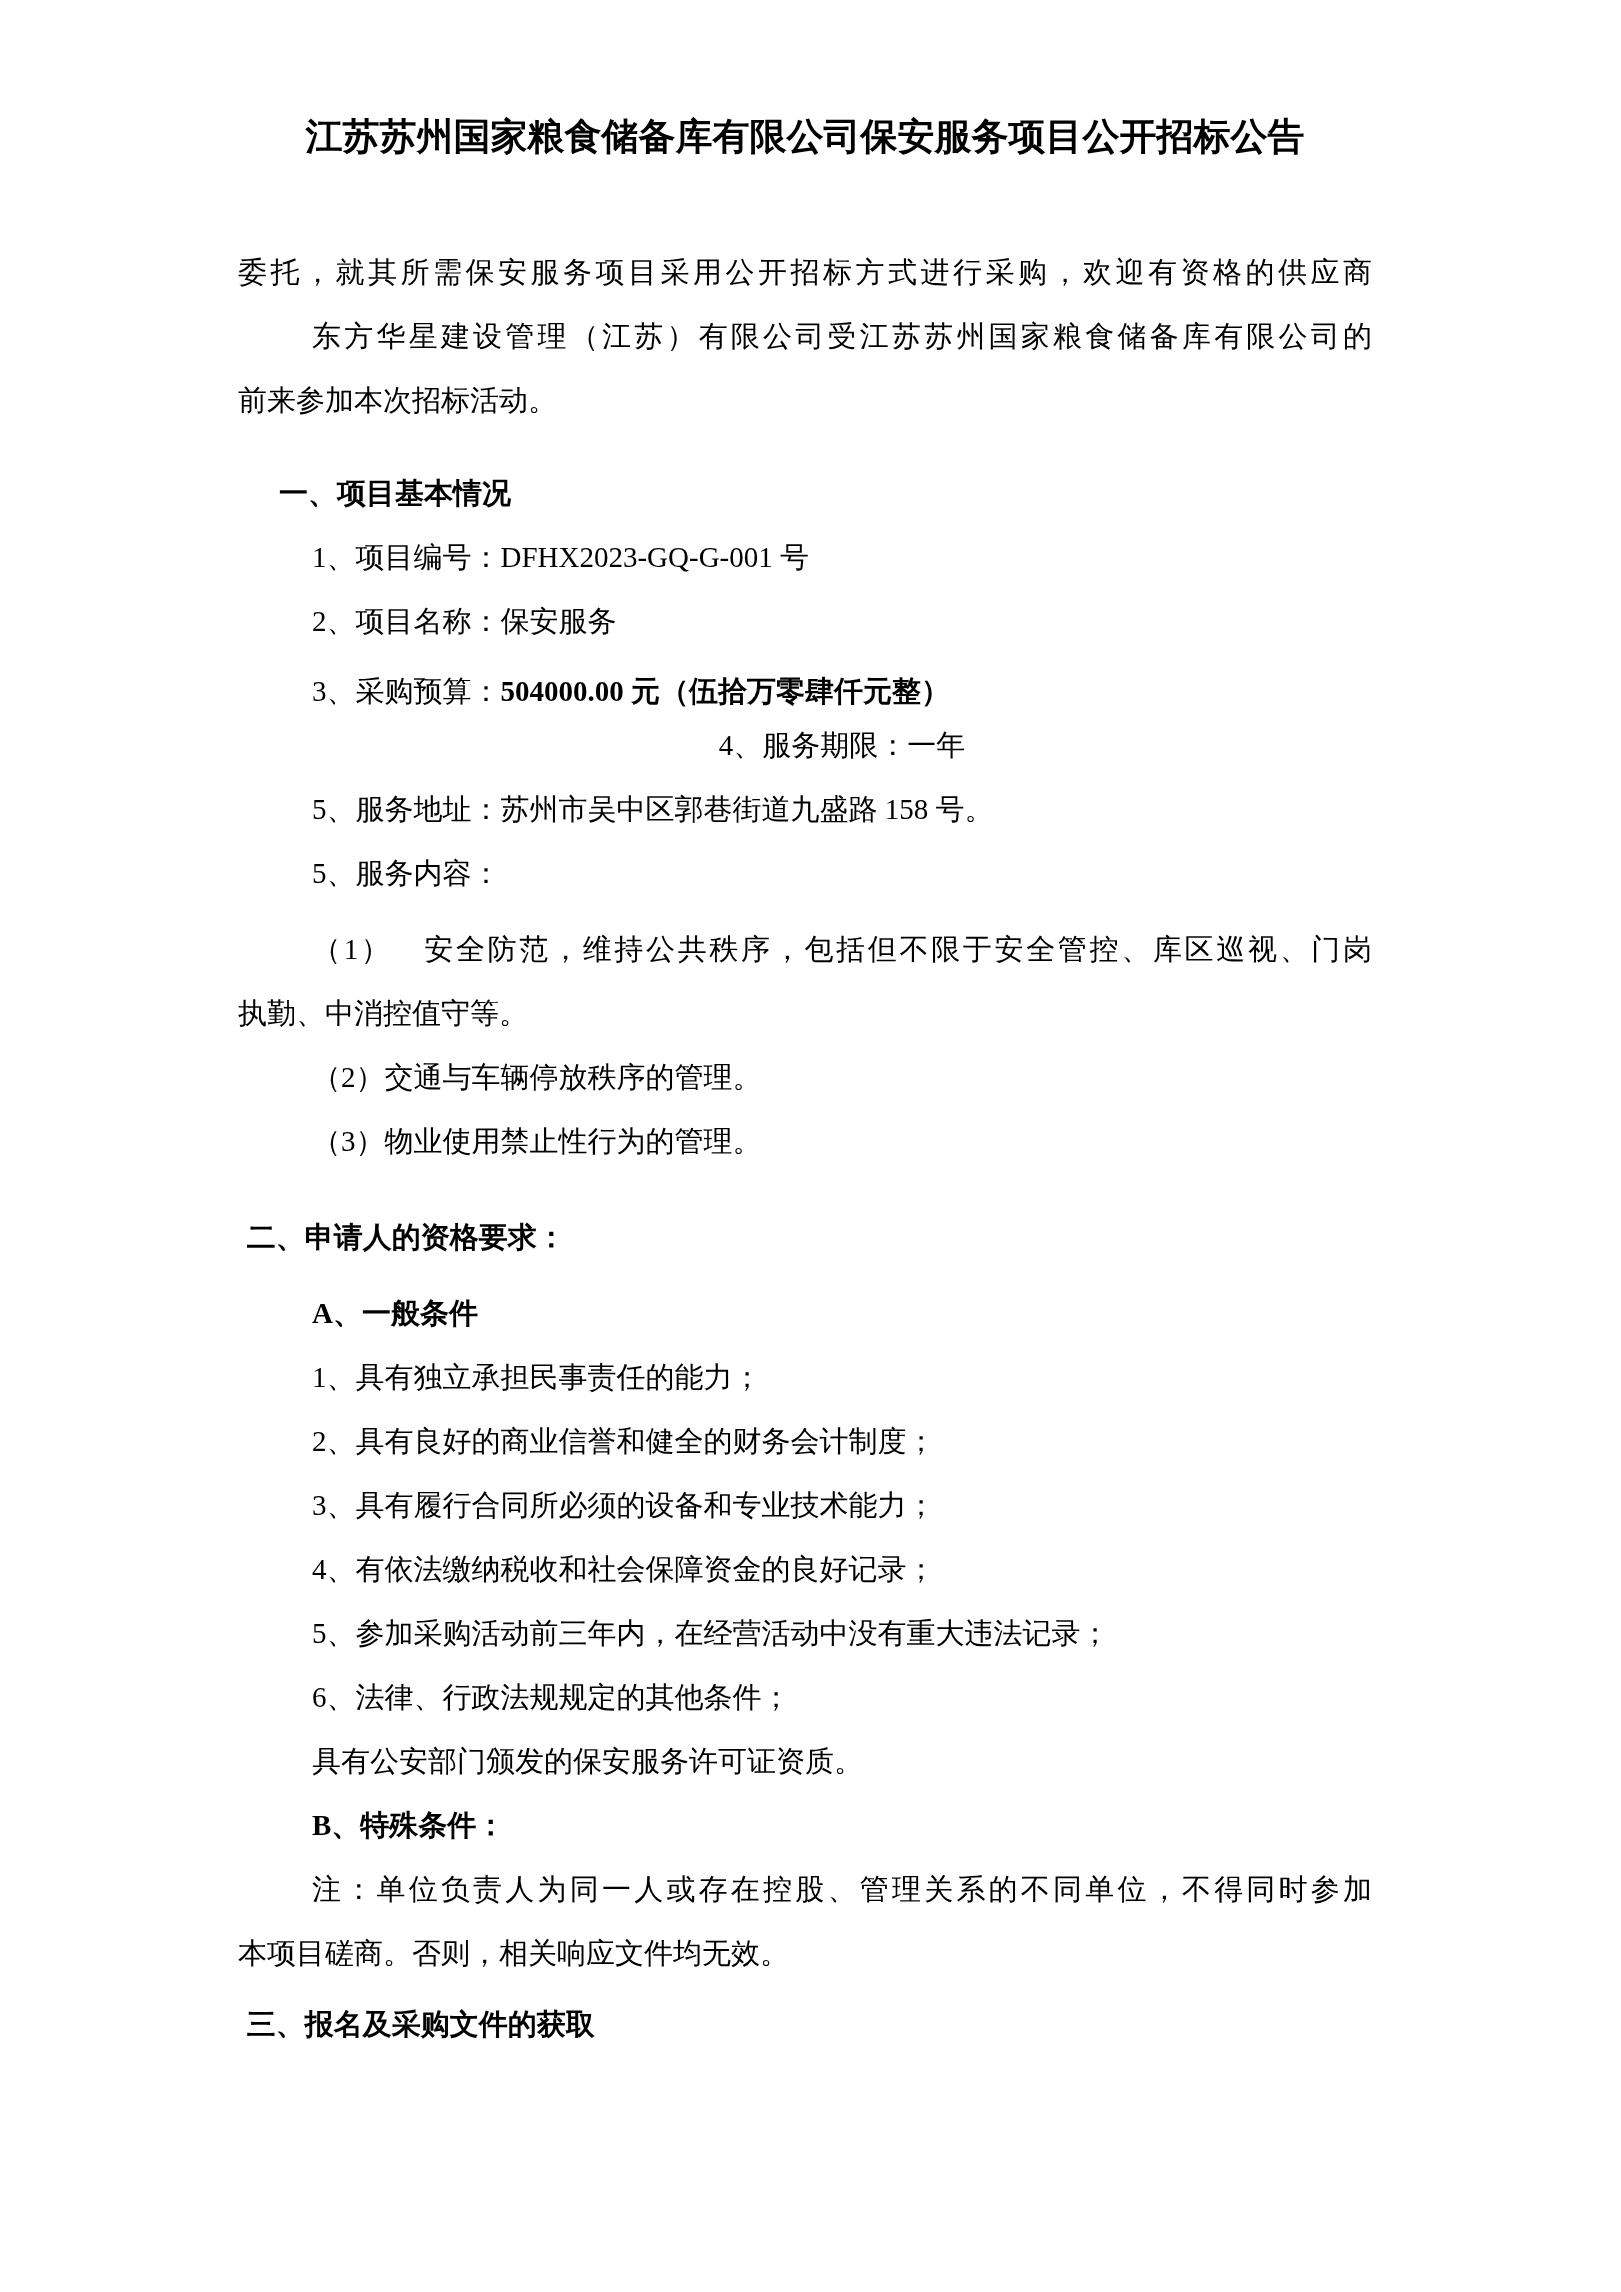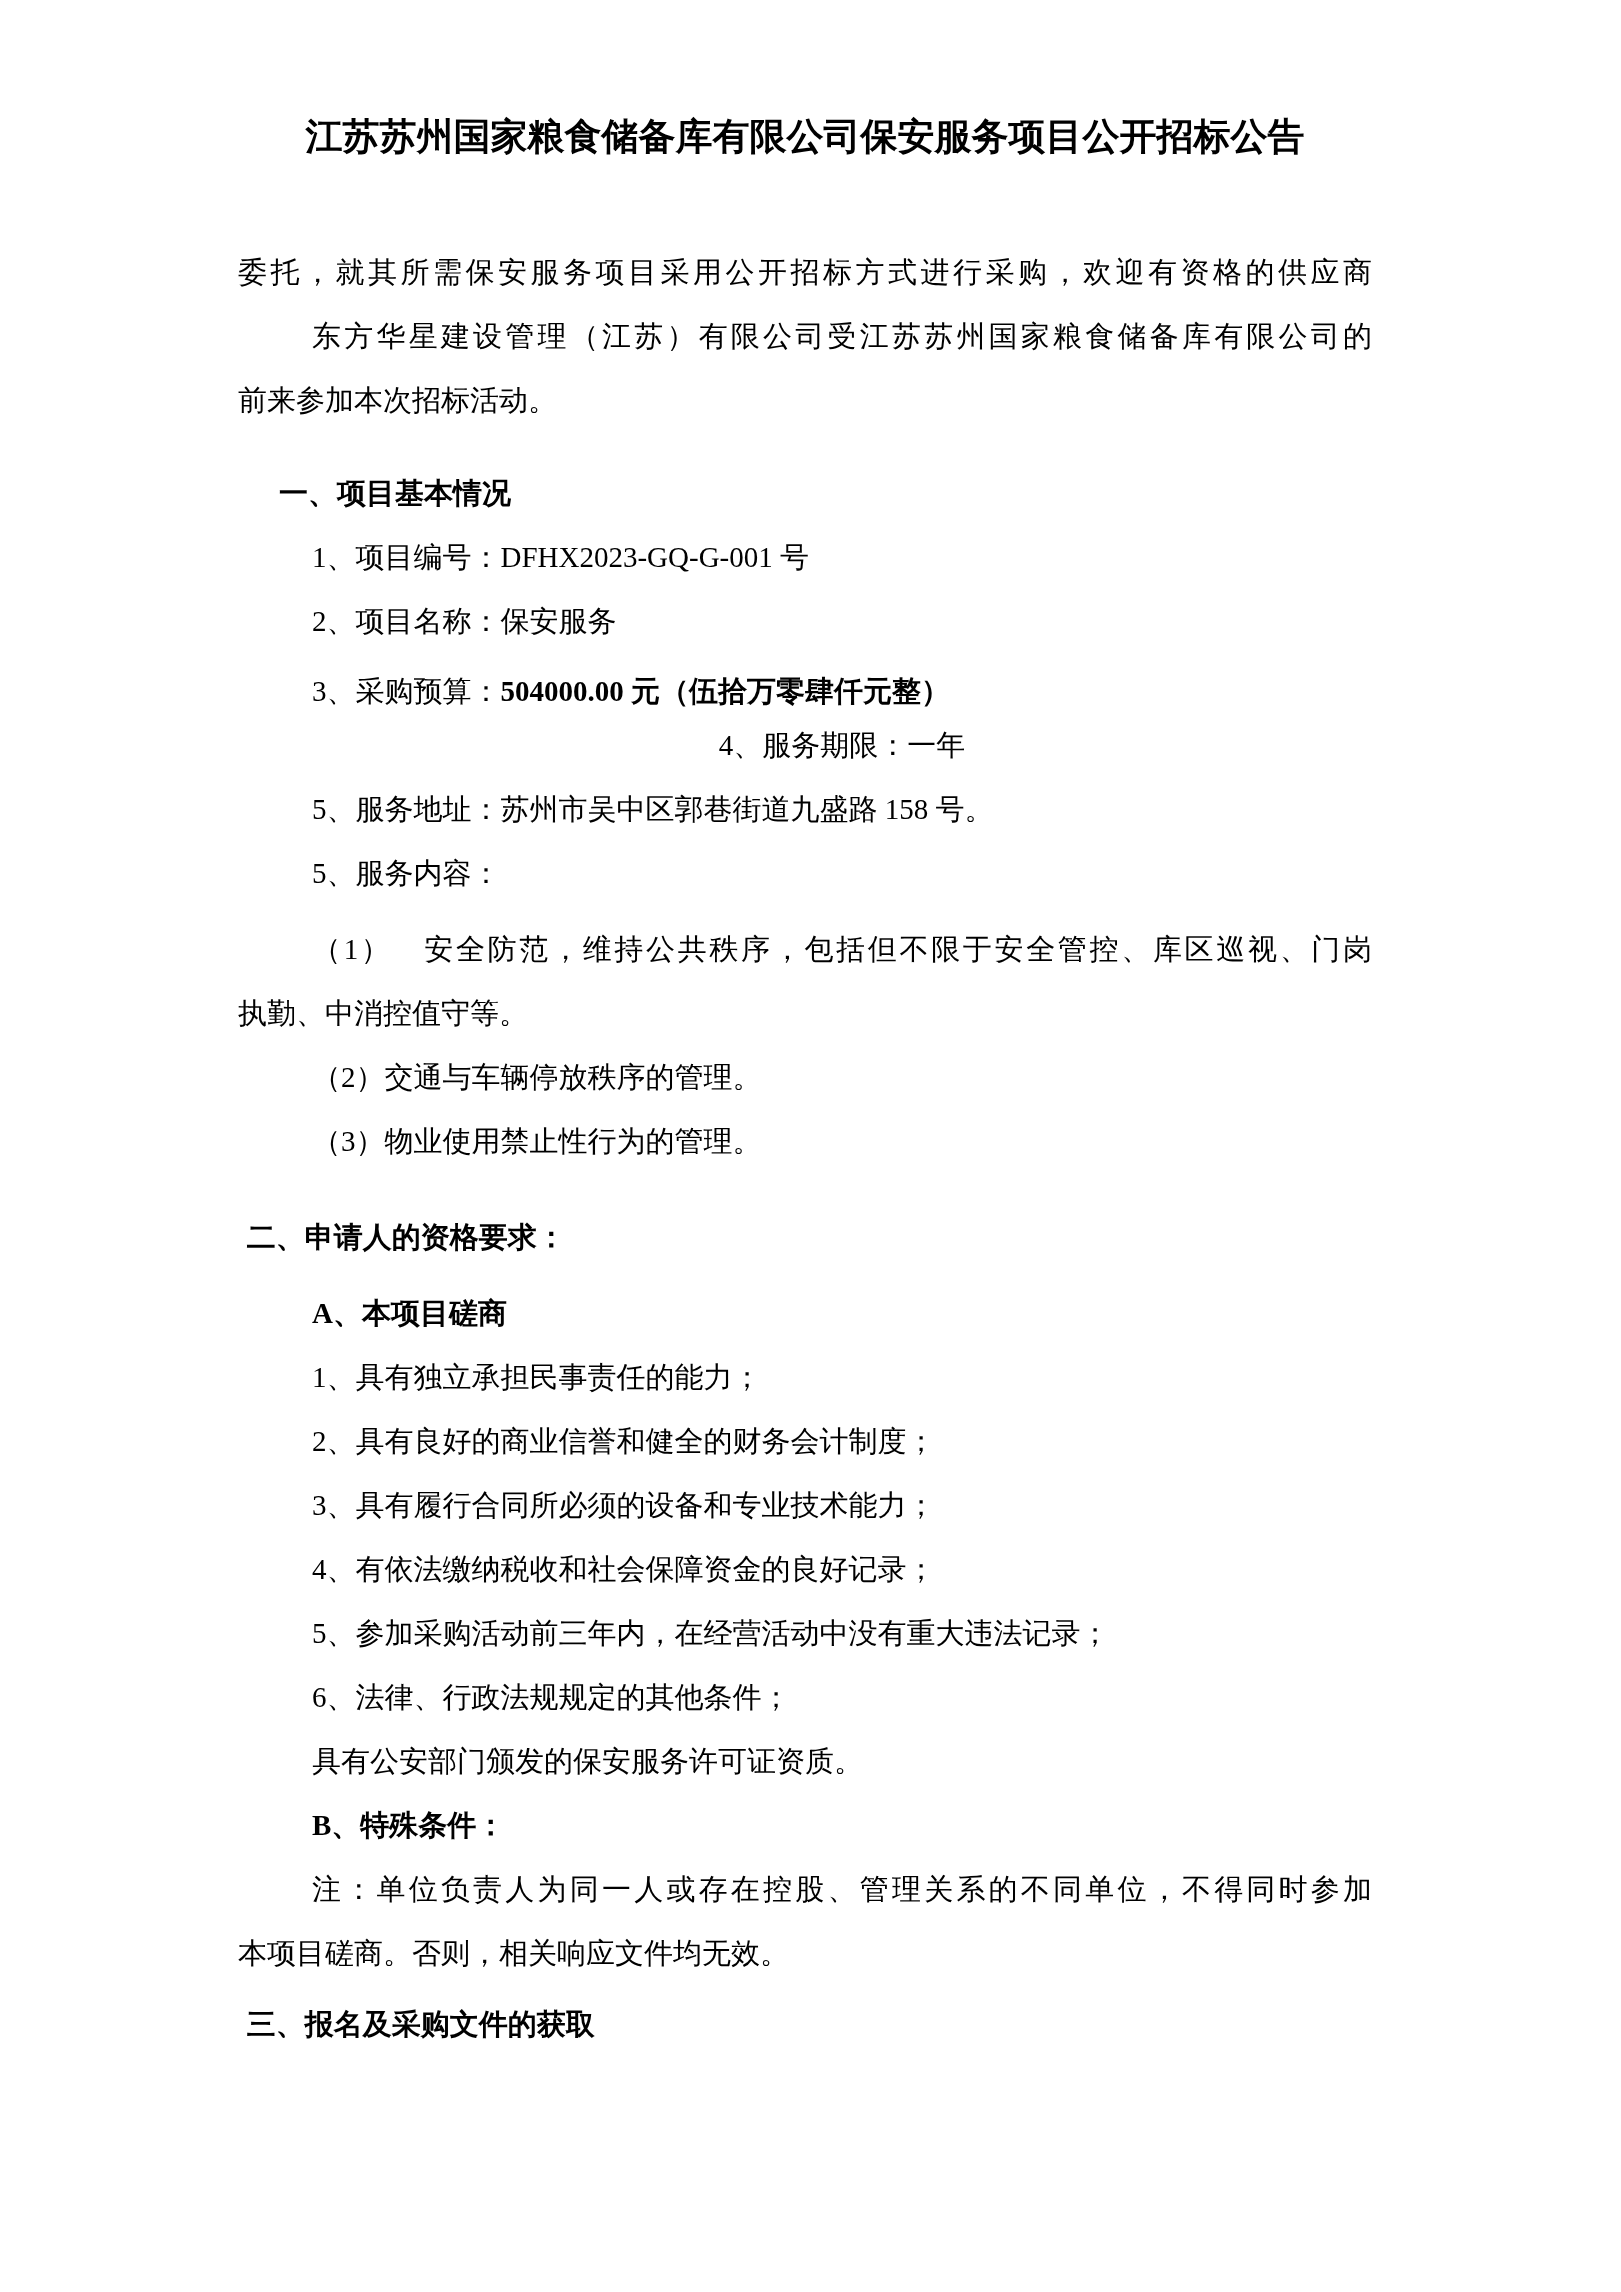--- a/index.html
+++ b/index.html
@@ -76,21 +76,21 @@
 
   <div class="mt-sub1">
     <div class="jl indent-first">（1）　安全防范，维持公共秩序，包括但不限于安全管控、库区巡视、门岗</div>
     <div class="line">执勤、中消控值守等。</div>
   </div>
   <div class="line ind-item">（2）交通与车辆停放秩序的管理。</div>
   <div class="line ind-item">（3）物业使用禁止性行为的管理。</div>
 
   <div class="line bold ind-sec mt-h2">二、申请人的资格要求：</div>
 
-  <div class="line bold ind-item mt-hA">A、本项目磋商</div>
+  <div class="line bold ind-item mt-hA">A、一般条件</div>
   <div class="line ind-item">1、具有独立承担民事责任的能力；</div>
   <div class="line ind-item">2、具有良好的商业信誉和健全的财务会计制度；</div>
   <div class="line ind-item">3、具有履行合同所必须的设备和专业技术能力；</div>
   <div class="line ind-item">4、有依法缴纳税收和社会保障资金的良好记录；</div>
   <div class="line ind-item">5、参加采购活动前三年内，在经营活动中没有重大违法记录；</div>
   <div class="line ind-item">6、法律、行政法规规定的其他条件；</div>
 
   <div class="line ind-item">具有公安部门颁发的保安服务许可证资质。</div>
   <div class="line bold ind-item">B、特殊条件：</div>
 

